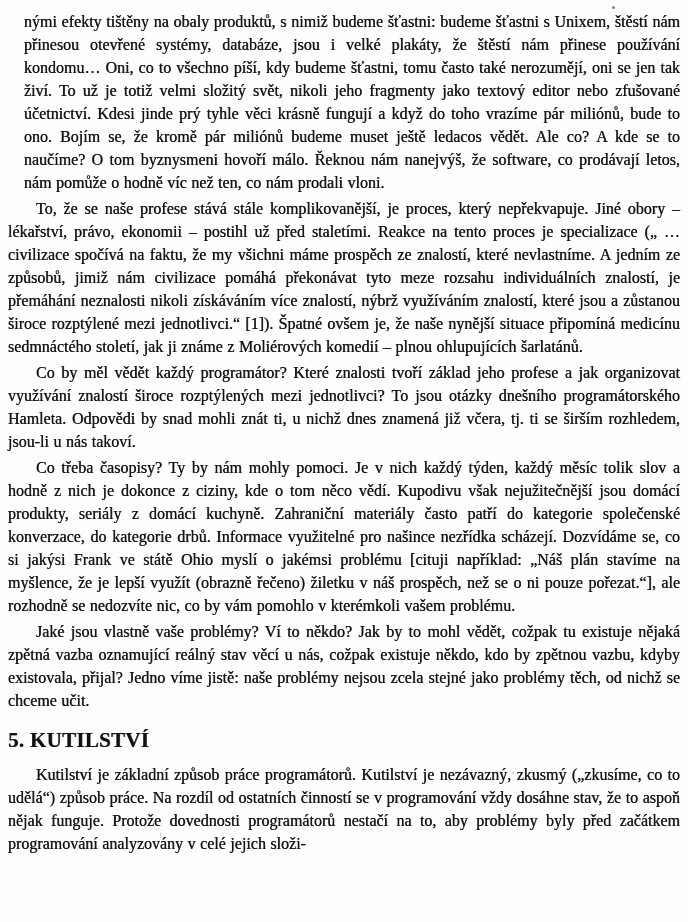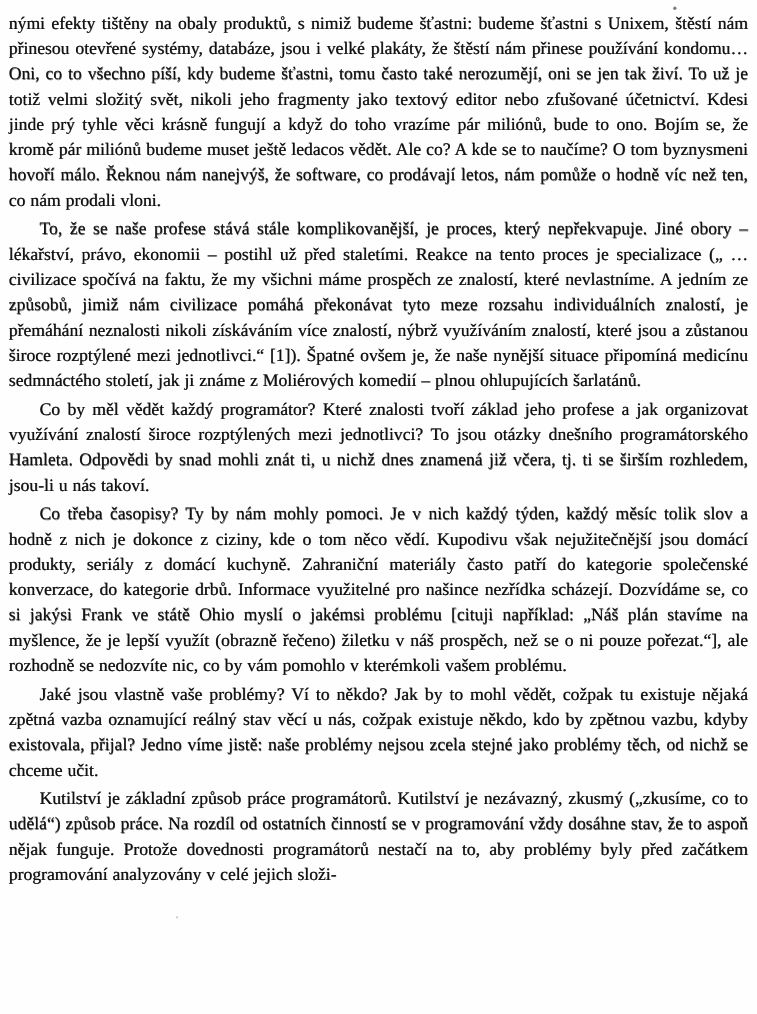--- a/index.html
+++ b/index.html
@@ -23,20 +23,21 @@
     margin: 0 0 3px 0;
     font-size: 16px;
     line-height: 23px;
     text-align: justify;
     text-indent: 28px;
     text-shadow: 0.35px 0.35px 0 rgba(15,15,15,0.6), -0.2px 0 0 rgba(15,15,15,0.35);
     word-spacing: 0.5px;
   }
   .page p.no-indent {
     text-indent: 0;
+    margin-left: 16px;
   }
   .page h2 {
     margin: 16px 0 11px 0;
     font-size: 21px;
     line-height: 24px;
     font-weight: bold;
     letter-spacing: 0.3px;
     text-shadow: 0.4px 0.4px 0 rgba(15,15,15,0.65);
   }
   .speck {
@@ -63,15 +64,16 @@
   <p class="no-indent">nými efekty tištěny na obaly produktů, s nimiž budeme šťastni: budeme šťastni s Unixem, štěstí nám přinesou otevřené systémy, databáze, jsou i velké plakáty, že štěstí nám přinese používání kondomu… Oni, co to všechno píší, kdy budeme šťastni, tomu často také nerozumějí, oni se jen tak živí. To už je totiž velmi složitý svět, nikoli jeho fragmenty jako textový editor nebo zfušované účetnictví. Kdesi jinde prý tyhle věci krásně fungují a když do toho vrazíme pár miliónů, bude to ono. Bojím se, že kromě pár miliónů budeme muset ještě ledacos vědět. Ale co? A kde se to naučíme? O tom byznysmeni hovoří málo. Řeknou nám nanejvýš, že software, co prodávají letos, nám pomůže o hodně víc než ten, co nám prodali vloni.</p>
 
   <p>To, že se naše profese stává stále komplikovanější, je proces, který nepřekvapuje. Jiné obory – lékařství, právo, ekonomii – postihl už před staletími. Reakce na tento proces je specializace („ … civilizace spočívá na faktu, že my všichni máme prospěch ze znalostí, které nevlastníme. A jedním ze způsobů, jimiž nám civilizace pomáhá překonávat tyto meze rozsahu individuálních znalostí, je přemáhání neznalosti nikoli získáváním více znalostí, nýbrž využíváním znalostí, které jsou a zůstanou široce rozptýlené mezi jednotlivci.“ [1]). Špatné ovšem je, že naše nynější situace připomíná medicínu sedmnáctého století, jak ji známe z Moliérových komedií – plnou ohlupujících šarlatánů.</p>
 
   <p>Co by měl vědět každý programátor? Které znalosti tvoří základ jeho profese a jak organizovat využívání znalostí široce rozptýlených mezi jednotlivci? To jsou otázky dnešního programátorského Hamleta. Odpovědi by snad mohli znát ti, u nichž dnes znamená již včera, tj. ti se širším rozhledem, jsou-li u nás takoví.</p>
 
   <p>Co třeba časopisy? Ty by nám mohly pomoci. Je v nich každý týden, každý měsíc tolik slov a hodně z nich je dokonce z ciziny, kde o tom něco vědí. Kupodivu však nejužitečnější jsou domácí produkty, seriály z domácí kuchyně. Zahraniční materiály často patří do kategorie společenské konverzace, do kategorie drbů. Informace využitelné pro našince nezřídka scházejí. Dozvídáme se, co si jakýsi Frank ve státě Ohio myslí o jakémsi problému [cituji například: „Náš plán stavíme na myšlence, že je lepší využít (obrazně řečeno) žiletku v náš prospěch, než se o ni pouze pořezat.“], ale rozhodně se nedozvíte nic, co by vám pomohlo v kterémkoli vašem problému.</p>
 
   <p>Jaké jsou vlastně vaše problémy? Ví to někdo? Jak by to mohl vědět, cožpak tu existuje nějaká zpětná vazba oznamující reálný stav věcí u nás, cožpak existuje někdo, kdo by zpětnou vazbu, kdyby existovala, přijal? Jedno víme jistě: naše problémy nejsou zcela stejné jako problémy těch, od nichž se chceme učit.</p>
 
+  <h2>5. KUTILSTVÍ</h2>
 
   <p>Kutilství je základní způsob práce programátorů. Kutilství je nezávazný, zkusmý („zkusíme, co to udělá“) způsob práce. Na rozdíl od ostatních činností se v programování vždy dosáhne stav, že to aspoň nějak funguje. Protože dovednosti programátorů nestačí na to, aby problémy byly před začátkem programování analyzovány v celé jejich složi-</p>
 </div>
 
 </body></html>

